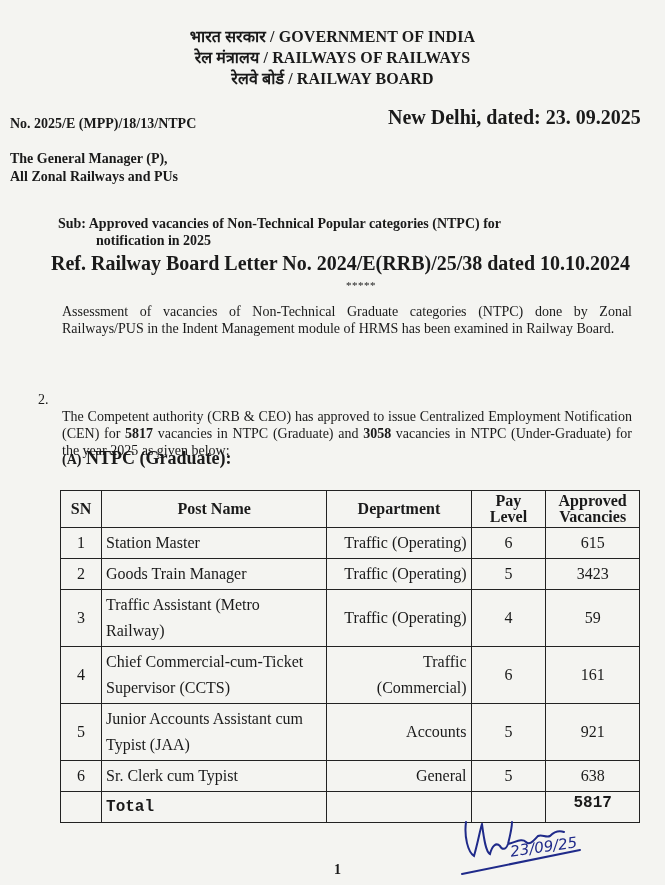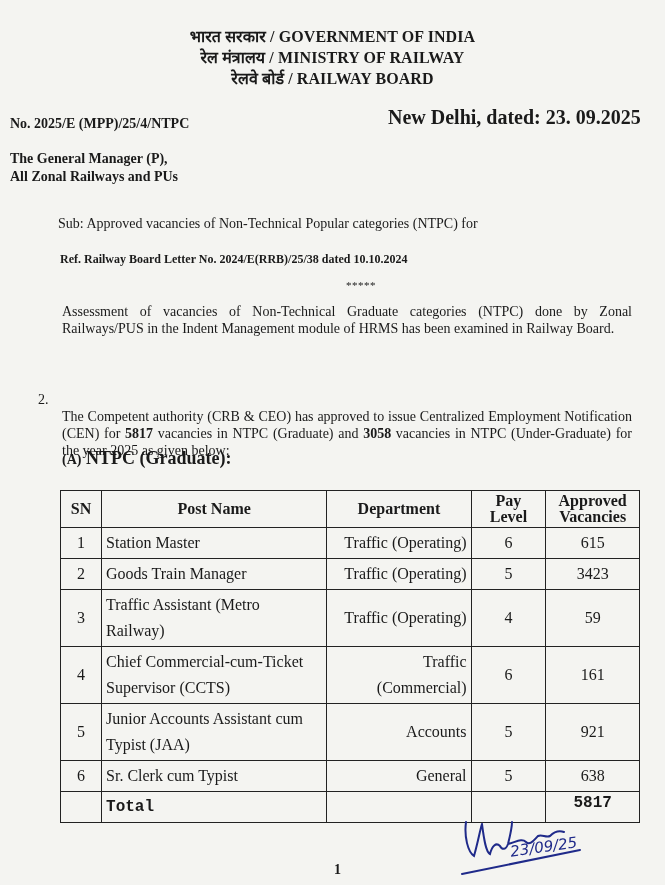--- a/index.html
+++ b/index.html
@@ -12,23 +12,23 @@
   }
   .page { position: absolute; inset: 0; }
   .header {
     position: absolute; top: 26px; left: 0; width: 665px;
     text-align: center; font-weight: bold; font-size: 16px; line-height: 21px;
   }
   .header div { letter-spacing: 0.1px; }
   .ref-no { position: absolute; top: 116px; left: 10px; font-weight: bold; font-size: 14px; }
   .dated { position: absolute; top: 106px; left: 388px; font-weight: bold; font-size: 20px; }
   .addressee { position: absolute; top: 150px; left: 10px; font-weight: bold; font-size: 14px; line-height: 18px; }
-  .subject { position: absolute; top: 215px; left: 58px; width: 560px; font-weight: normal; font-size: 14px; line-height: 17px; }
+  .subject { position: absolute; top: 215px; left: 58px; width: 560px; font-weight: bold; font-size: 14px; line-height: 17px; }
   .subject .indent { padding-left: 38px; display: block; }
-  .reference { position: absolute; top: 252px; left: 60px; font-weight: bold; font-size: 12px; }
+  .reference { position: absolute; top: 252px; left: 51px; font-weight: bold; font-size: 20px; }
   .stars { position: absolute; top: 279px; left: 346px; font-size: 11px; letter-spacing: 0.5px; }
   .para1 { position: absolute; top: 303px; left: 62px; width: 570px; font-size: 14px; line-height: 17px; text-align: justify; }
   .para2-num { position: absolute; top: 392px; left: 38px; font-size: 14px; }
   .para2 { position: absolute; top: 384px; left: 62px; width: 570px; font-size: 14px; line-height: 17px; text-align: justify; margin-top: 24px; }
   .section-title { position: absolute; top: 448px; left: 62px; font-weight: bold; font-size: 18px; }
   .section-title .prefix { font-size: 14px; font-weight: bold; }
   table.vac {
     position: absolute; top: 490px; left: 60px; width: 580px;
     border-collapse: collapse; font-size: 16px;
   }
@@ -53,34 +53,35 @@
     font-size: 15px; color: #1f2a8a; font-style: italic; transform: rotate(-8deg);
   }
 </style>
 </head>
 <body>
 
 <div class="page">
 
   <div class="header">
     <div>भारत सरकार / GOVERNMENT OF INDIA</div>
-    <div>रेल मंत्रालय / MINISTRY OF RAILWAY</div>
+    <div>रेल मंत्रालय / RAILWAYS OF RAILWAYS</div>
     <div>रेलवे बोर्ड / RAILWAY BOARD</div>
   </div>
 
-  <div class="ref-no">No. 2025/E (MPP)/25/4/NTPC</div>
+  <div class="ref-no">No. 2025/E (MPP)/18/13/NTPC</div>
   <div class="dated">New Delhi,   dated:  23. 09.2025</div>
 
   <div class="addressee">
     <div>The General Manager (P),</div>
     <div>All Zonal Railways and PUs</div>
   </div>
 
   <div class="subject">
     <span>Sub: Approved vacancies of Non-Technical Popular categories (NTPC) for</span>
+    <span class="indent">notification in 2025</span>
   </div>
 
   <div class="reference">Ref. Railway Board Letter No. 2024/E(RRB)/25/38 dated 10.10.2024</div>
   <div class="stars">*****</div>
 
   <div class="para1">Assessment of vacancies of Non-Technical Graduate categories (NTPC) done by Zonal Railways/PUS in the Indent Management module of HRMS has been examined in Railway Board.</div>
 
   <div class="para2-num">2.</div>
   <div class="para2"><span>The Competent authority (CRB &amp; CEO) has approved to issue Centralized Employment Notification (CEN) for </span><b>5817</b><span> vacancies in  NTPC (Graduate) and </span><b>3058</b><span> vacancies in NTPC (Under-Graduate) for the year 2025 as given below:</span></div>
 

